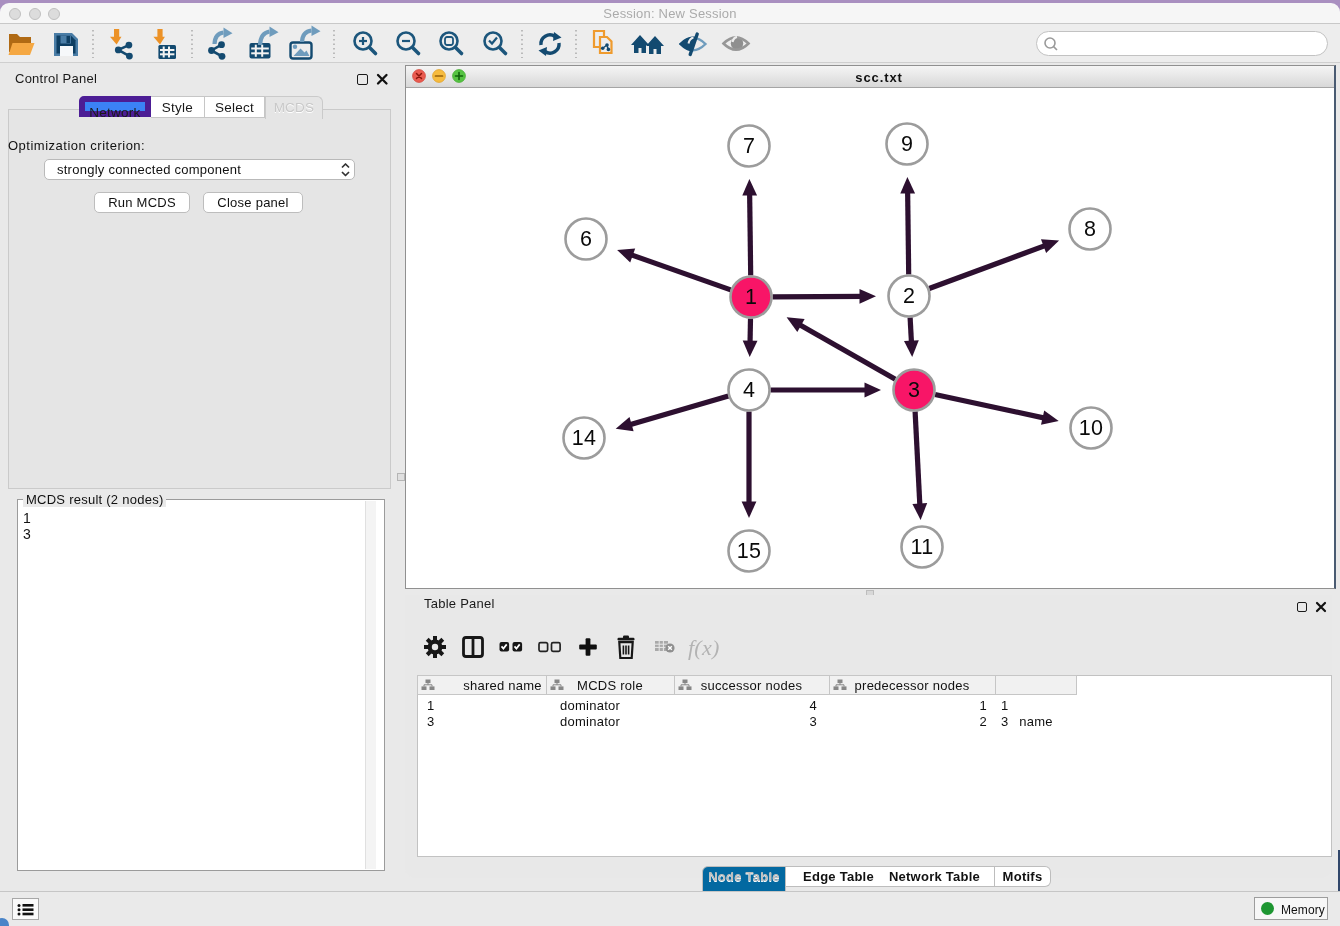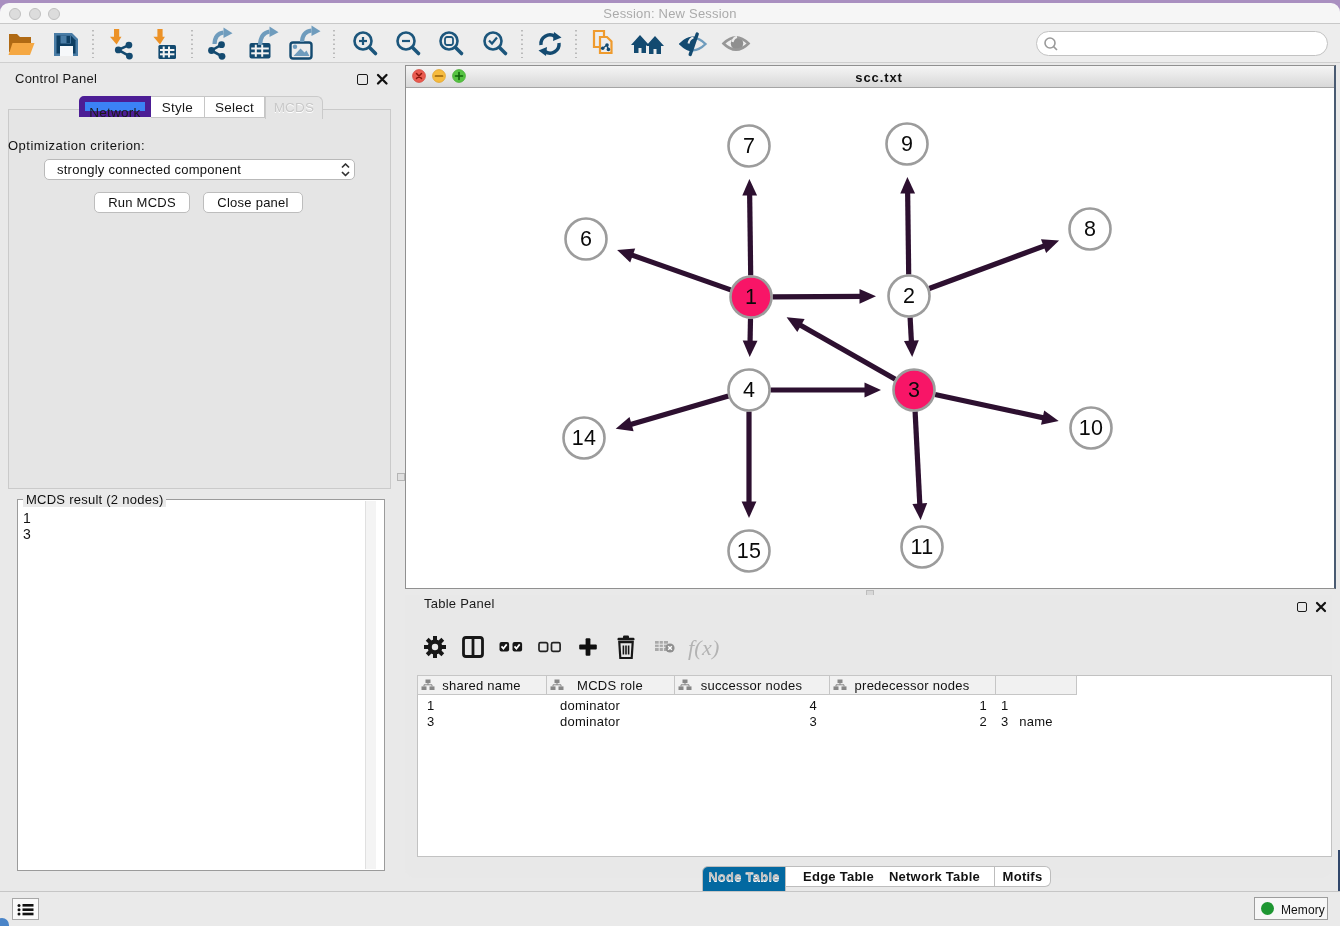--- a/index.html
+++ b/index.html
@@ -361,21 +361,21 @@
 <text x="283" y="25" font-family="Liberation Serif" font-style="italic" font-size="22" fill="#b3b3b3">f(x)</text>
 </svg>
 
 <div class="abs" style="left:417px;top:675px;width:915px;height:182px;background:#fff;border:1px solid #c2c2c2;"></div>
 <div class="abs" style="left:417px;top:675px;width:660px;height:20px;background:#f1f1f1;border:1px solid #c6c6c6;"></div>
 
 <div class="abs" style="left:546px;top:676px;width:1px;height:18px;background:#c6c6c6;"></div>
 <div class="abs" style="left:674px;top:676px;width:1px;height:18px;background:#c6c6c6;"></div>
 <div class="abs" style="left:829px;top:676px;width:1px;height:18px;background:#c6c6c6;"></div>
 <div class="abs" style="left:995px;top:676px;width:1px;height:18px;background:#c6c6c6;"></div>
-<div class="abs hdr" style="left:417px;width:129px;">shared name</div>
+<div class="abs hdr" style="left:438px;width:129px;">shared name</div>
 <div class="abs hdr" style="left:546px;width:128px;">MCDS role</div>
 <div class="abs hdr" style="left:674px;width:155px;">successor nodes</div>
 <div class="abs hdr" style="left:829px;width:166px;">predecessor nodes</div>
 <div class="abs hdr" style="left:995px;width:82px;margin-top:36px;">name</div>
 <svg class="abs sorticon" style="left:421px;">
     <use href="#org"></use>
   </svg>
 <svg class="abs sorticon" style="left:550px;">
     <use href="#org"></use>
   </svg>

